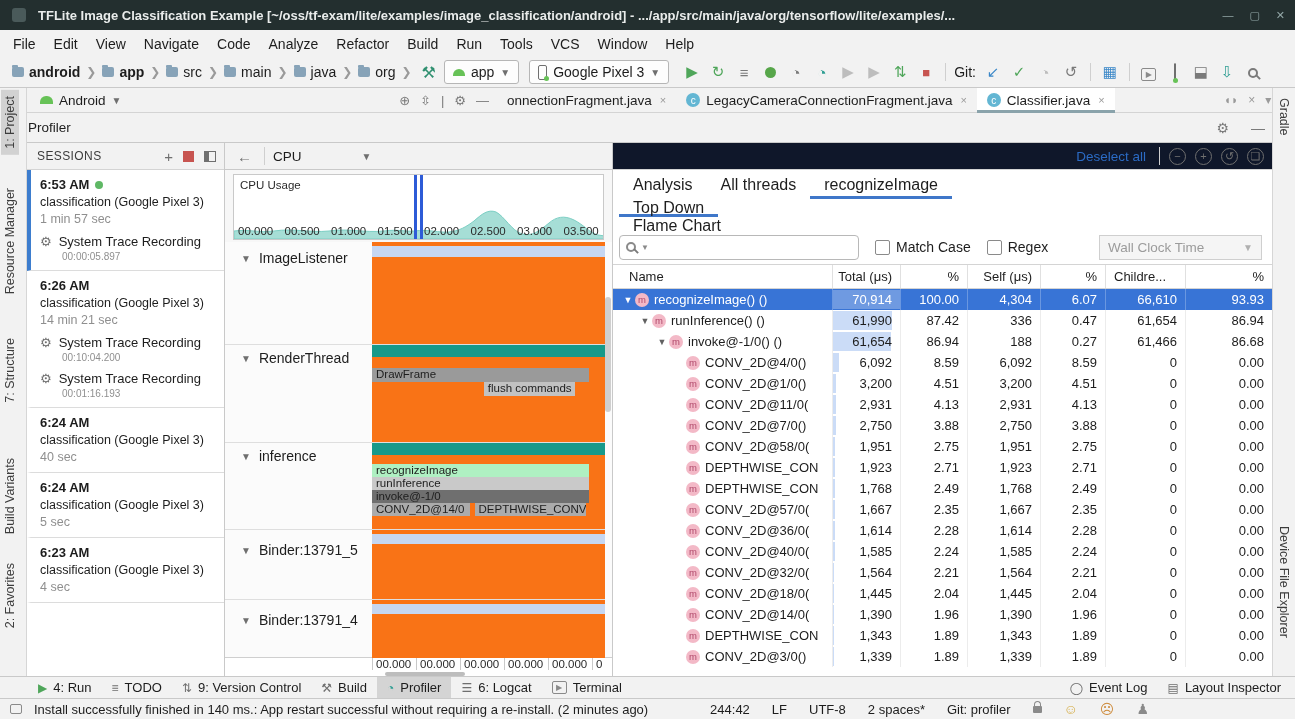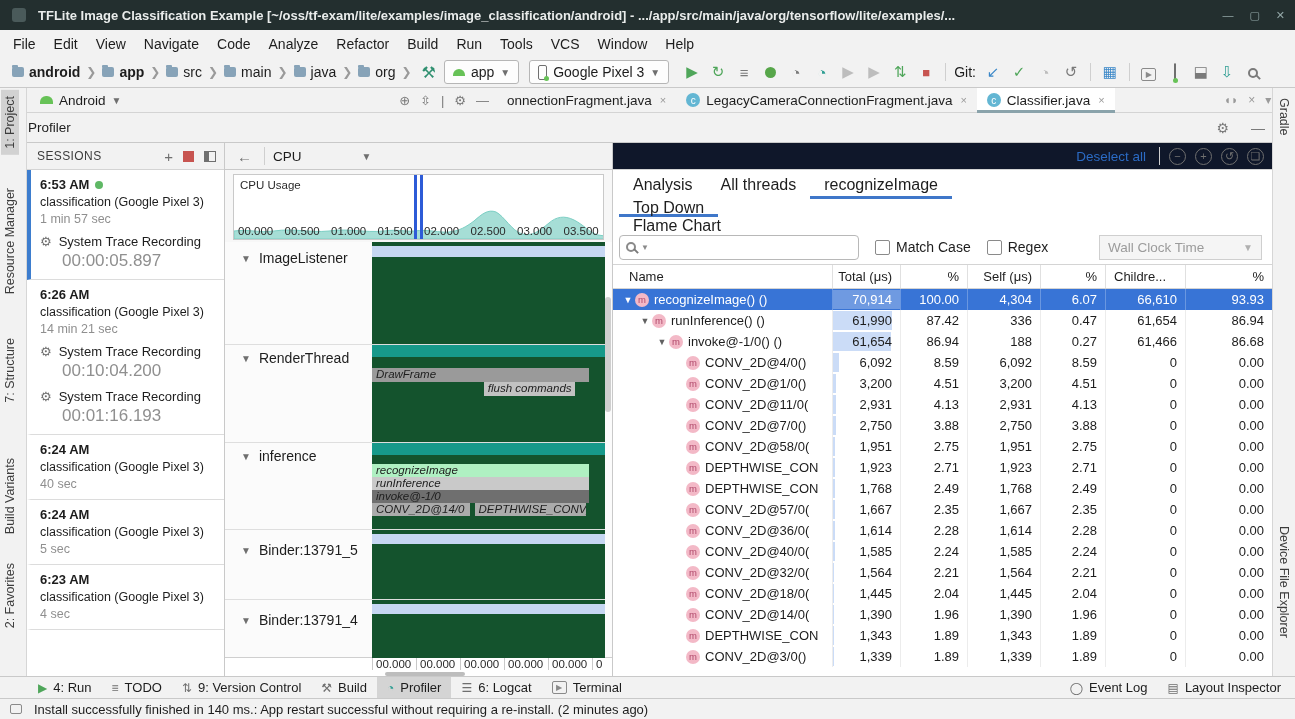--- a/index.html
+++ b/index.html
@@ -97,40 +97,40 @@
   .s-expand { width:12px; height:11px; border:1.5px solid #6f6f6f; border-left-width:5px; }
   .sgroup { border-bottom:1px solid #dcdcdc; border-left:4px solid transparent; padding:7px 6px 8px 9px; background:#fff; }
   .sgroup.sel { border-left-color:#3d7dce; }
   .sg-time { font-size:13px; font-weight:bold; display:flex; align-items:center; }
   .live-dot { width:8px; height:8px; border-radius:50%; background:#5fb865; margin-left:6px; }
   .sg-sub { font-size:12.5px; margin-top:3px; }
   .sg-dur { font-size:12.5px; color:#8f8f8f; margin-top:3px; }
   .rec { margin-top:8px; }
   .rec-row { display:flex; align-items:center; gap:7px; font-size:13px; }
   .rec-row .gear { color:#6f6f6f; font-size:13px; }
-  .rec-time { font-size:17px; color:#8f8f8f; margin:2px 0 0 22px; }
+  .rec-time { font-size:10px; color:#8f8f8f; margin:2px 0 0 22px; }
 
   
   .timeline { position:absolute; left:225px; top:143px; width:387px; height:533px; background:#f7f7f7; overflow:hidden; }
   .tl-header { height:27px; background:#f2f2f2; border-bottom:1px solid #c9c9c9; display:flex; align-items:center; }
   .tl-back { color:#6f6f6f; font-size:15px; padding:0 12px; }
   .tl-hsep { width:1px; height:18px; background:#cfcfcf; }
   .tl-view { font-size:13.5px; margin-left:8px; }
   .tl-caret { margin-left:60px; color:#6f6f6f; font-size:10px; }
   .cpu-chart { position:absolute; left:8px; top:31px; width:371px; height:66px; background:#fff; border:1px solid #c9c9c9; overflow:hidden; }
   .cpu-label { position:absolute; left:6px; top:4px; font-size:11.5px; color:#2a2a2a; }
   .cpu-svg { position:absolute; left:0; bottom:0; }
   .cpu-ticks { position:absolute; left:4px; bottom:2px; display:flex; width:430px; }
   .cpu-ticks span { font-size:11.5px; color:#2a2a2a; width:46.5px; flex:none; }
   .sel-line { position:absolute; top:0; bottom:0; width:3px; background:#2d5bd7; }
   .threads { position:absolute; left:0; top:99px; width:387px; height:416px; background:#fbfbfb; border-bottom:1px solid #cfcfcf; }
   .lane { position:absolute; left:0; width:380px; border-bottom:1px solid #dedede; }
   .lane-label { position:absolute; left:16px; display:flex; align-items:center; gap:8px; font-size:14px; color:#1d1d1d; }
   .lane-label .tri { color:#6f6f6f; font-size:10px; }
-  .track { position:absolute; left:147px; width:233px; top:0; bottom:0; background:#14532d;font-style:italic; }
+  .track { position:absolute; left:147px; width:233px; top:0; bottom:0; background:#f97316; }
   .tspan { position:absolute; font-size:11.5px; line-height:13px; padding-left:4px; white-space:nowrap; overflow:hidden; color:#1d1d1d; }
   .thumb-v { position:absolute; right:1px; top:55px; width:6px; height:115px; background:#cfcfcf; border-radius:3px; }
   .tl-axis { position:absolute; left:0; top:515px; width:387px; height:18px; background:#fff; }
   .tl-axis .ticks { position:absolute; left:147px; width:240px; display:flex; }
   .tl-axis span { font-size:11.5px; color:#2a2a2a; flex:none; width:44px; border-left:1px solid #c9c9c9; padding-left:3px; }
   .hscroll { position:absolute; left:385px; top:672px; width:80px; height:4px; background:#bdbdbd; border-radius:2px; z-index:6; }
 
   
   .rightpanel { position:absolute; left:612px; top:143px; width:660px; height:533px; background:#fff; border-left:1px solid #c9c9c9; overflow:hidden; }
   .rp-top { height:27px; background:#0f172a; border-bottom:1px solid #d4d4d4; display:flex; align-items:center; justify-content:flex-end; padding-right:8px; gap:9px; }
@@ -1079,13 +1079,24 @@
     <div class="bbitem" style="margin-right:4px">
       <span class="bbico">▤</span>
       <span>Layout Inspector</span>
     </div>
   </div>
 </div>
 
 <div class="statusbar">
   <span class="sb-ico"></span>
   <span>Install successfully finished in 140 ms.: App restart successful without requiring a re-install. (2 minutes ago)</span>
+  <div class="sb-right">
+    <span>244:42</span>
+    <span>LF</span>
+    <span>UTF-8</span>
+    <span>2 spaces*</span>
+    <span>Git: profiler</span>
+    <span class="lockico"></span>
+    <span class="face happy">☺</span>
+    <span class="face sad">☹</span>
+    <span class="pawn">♟</span>
+  </div>
 </div>
 
 </body></html>

